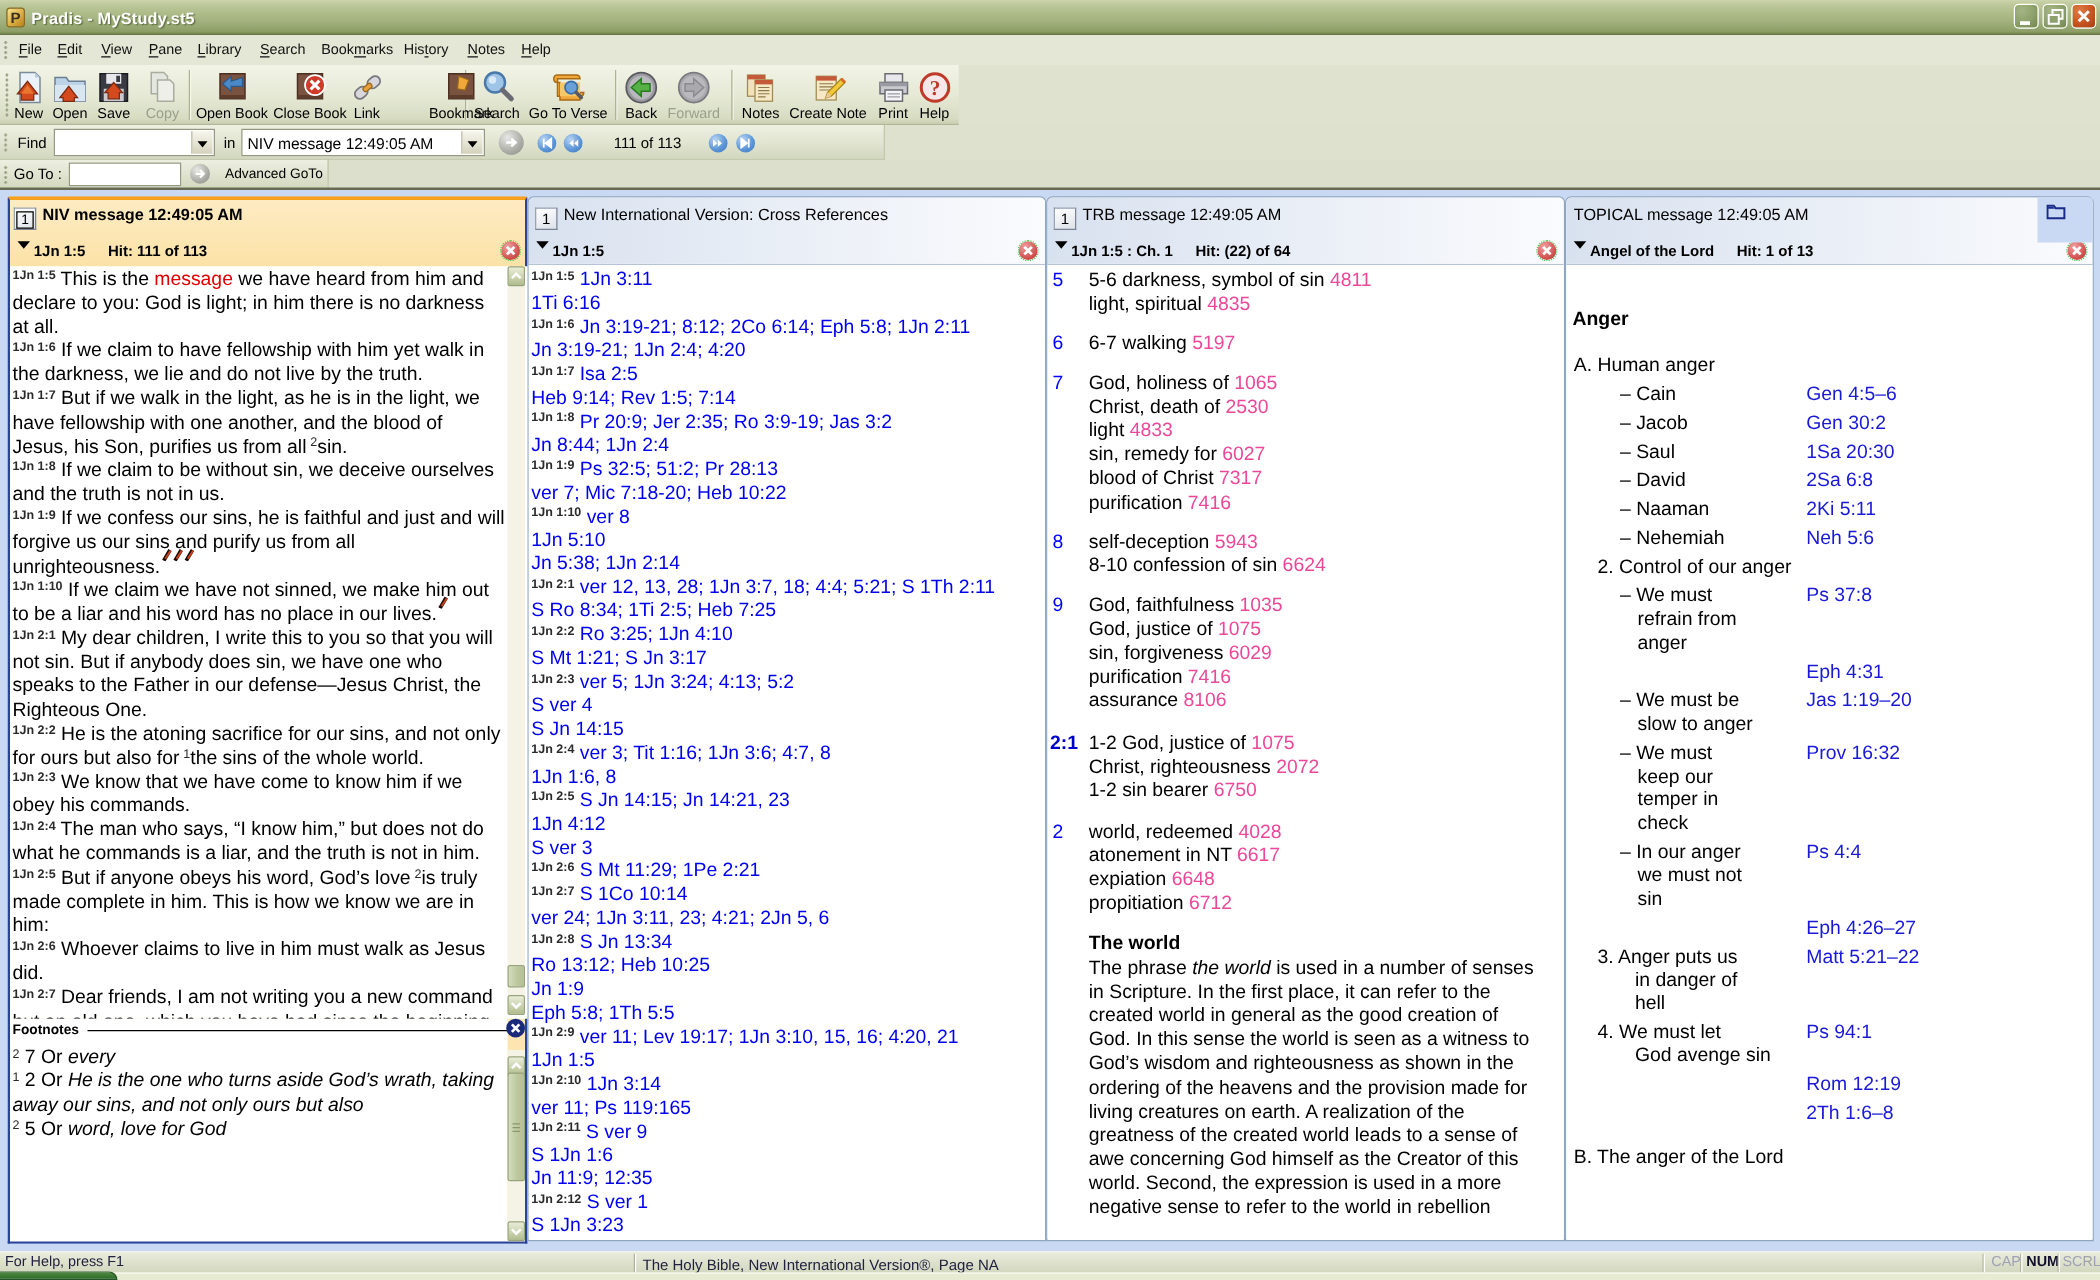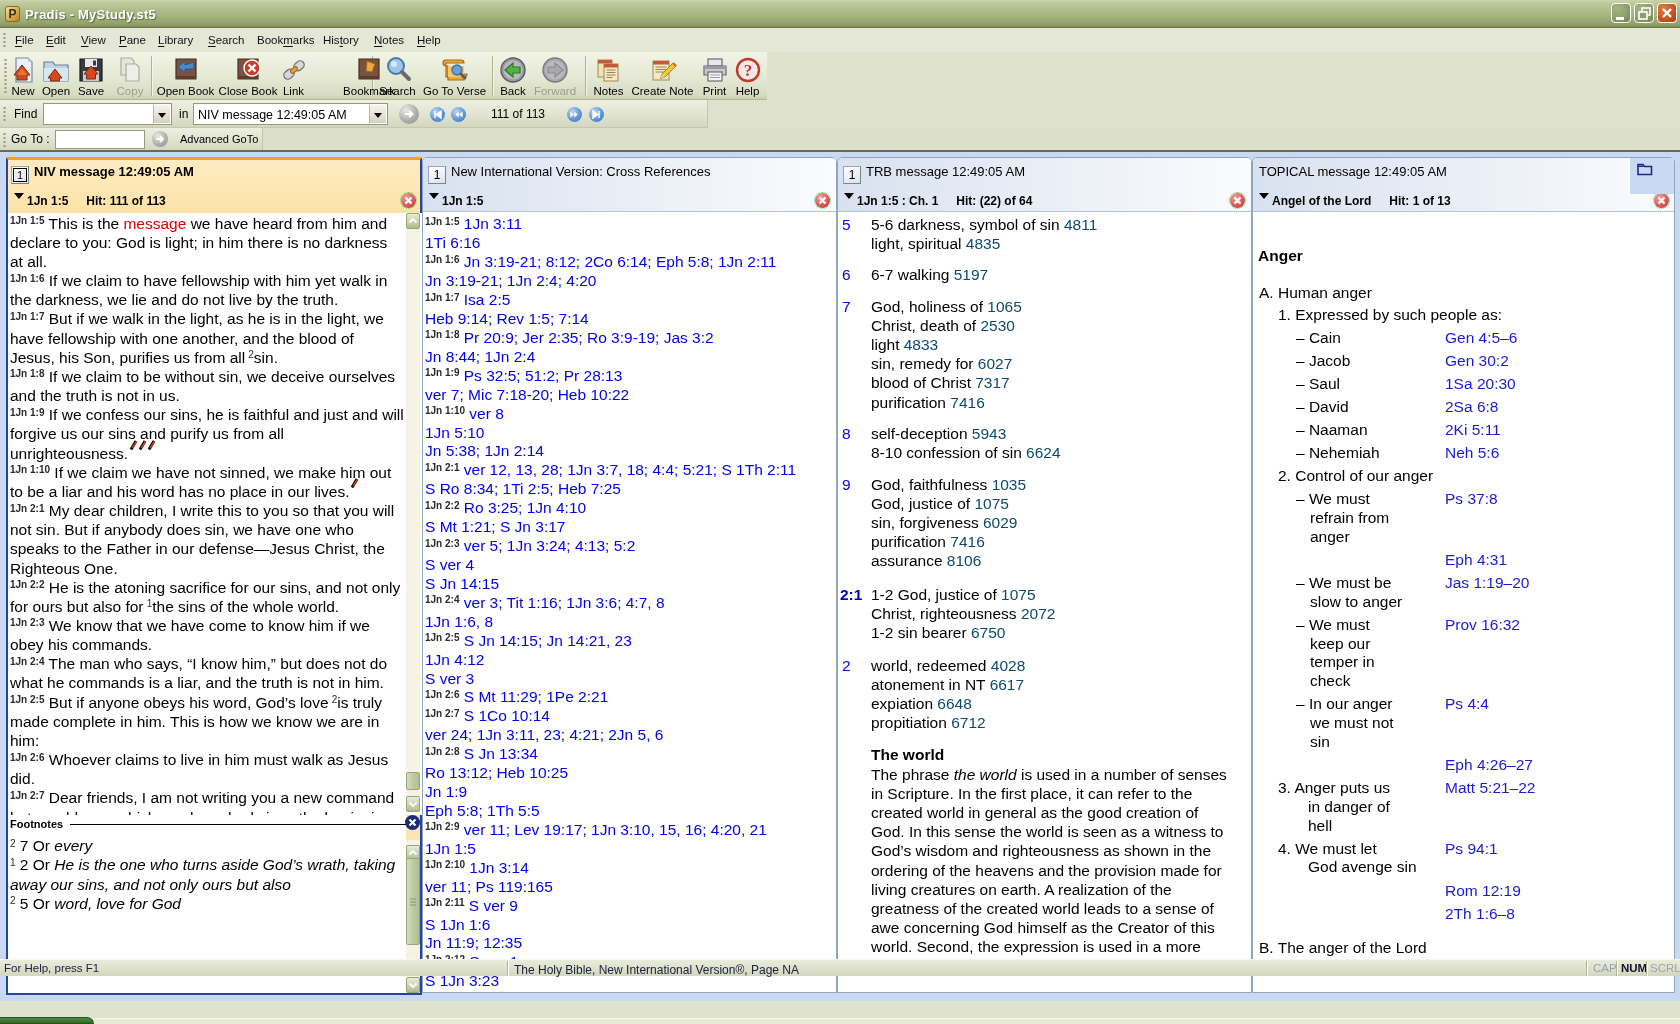--- a/index.html
+++ b/index.html
@@ -102,28 +102,28 @@
 #panel2 { left:422px; width:415px; height:836px; }
 #panel3 { left:837px; width:415px; height:836px; }
 #panel4 { left:1252px; width:423px; height:836px; }
 #p2content { left:0px; top:54px; width:413px; height:779px; }
 #p3content { left:0px; top:54px; width:413px; height:779px; }
 #p4content { left:0px; top:54px; width:421px; height:779px; }
 #p2text { white-space:nowrap; position:absolute; left:2px; top:3.4px; width:406px; font-size:15.5px; line-height:18.92px; color:#0000EE; }
 #p3text { white-space:nowrap; position:absolute; left:0px; top:3.3px; width:410px; font-size:15.5px; line-height:19.1px; color:#000; }
 .g3 { position:relative; padding-left:33px; margin-top:11.5px; }
 .g3 .num { position:absolute; left:4px; top:0; color:#0000FF; }
-.grn { color:#0c4a6e; }
+.grn { color:#ec4899; }
 #p4text { position:absolute; left:2px; top:0px; width:416px; font-size:15.5px; line-height:18.8px; color:#000; }
 .t4row { position:relative; white-space:nowrap; margin-top:4.25px; }
 .t4t { display:block; }
 .t4r { position:absolute; left:190px; top:0; color:#1A1AD6; white-space:nowrap; }
 
 
-#statusbar { position:absolute; left:0; top:959px; width:1680px; height:17px;
+#statusbar { position:absolute; left:0; top:1001px; width:1680px; height:17px;
   background:linear-gradient(#E9ECDB,#D9DDC7 70%,#D2D7BF); border-top:1px solid #F6F7F0; }
 .stext { position:absolute; top:2px; font-size:12px; color:#21213F; }
 .ssep { position:absolute; top:1px; width:1px; height:15px; background:#FFFFFF; box-shadow:-1px 0 0 #B0B49A; }
 #taskbar { position:absolute; left:0; top:1018px; width:1680px; height:6px; background:#E7EBD2; border-top:1px solid #F8FAF0; }
 #startbtn { position:absolute; left:0; top:1017px; width:94px; height:7px; border-radius:0 8px 0 0;
   background:linear-gradient(#4E8A3E,#2E6B2A); border:1px solid #25542A; border-left:none; }
 </style>
 </head>
 <body>
 <div id="app">
@@ -581,21 +581,20 @@
         <div style="position:absolute; right:0px; top:0px; width:44px; height:36px; background:#C9D9F3;"></div>
         <svg style="position:absolute; left:384px; top:5px;" width="16" height="13">
             <path d="M1 3 V11.5 H14.5 V3.5 H7.5 L6 1.5 H1 Z" fill="none" stroke="#1A2A8A" stroke-width="1.6"></path>
             <path d="M1.5 2.5 H5.5 L7 4 H1.5 Z" fill="#1A2A8A"></path>
           </svg>
       </div>
       <div class="pcontent" id="p4content">
         <div id="p4text">
 <div class="t4row" style="margin-top:34.5px; padding-left:3px; font-weight:bold;">Anger</div>
 <div class="t4row" style="margin-top:18.5px; padding-left:4px;">A. Human anger</div>
-<div class="t4row" style="margin-top:3.4px; padding-left:23px;">1. Expressed by such people as:</div>
 <div class="t4row">
               <span class="t4t" style="padding-left:41px;">– Cain</span>
               <span class="t4r">Gen 4:5–6</span>
             </div>
 <div class="t4row">
               <span class="t4t" style="padding-left:41px;">– Jacob</span>
               <span class="t4r">Gen 30:2</span>
             </div>
 <div class="t4row">
               <span class="t4t" style="padding-left:41px;">– Saul</span>

